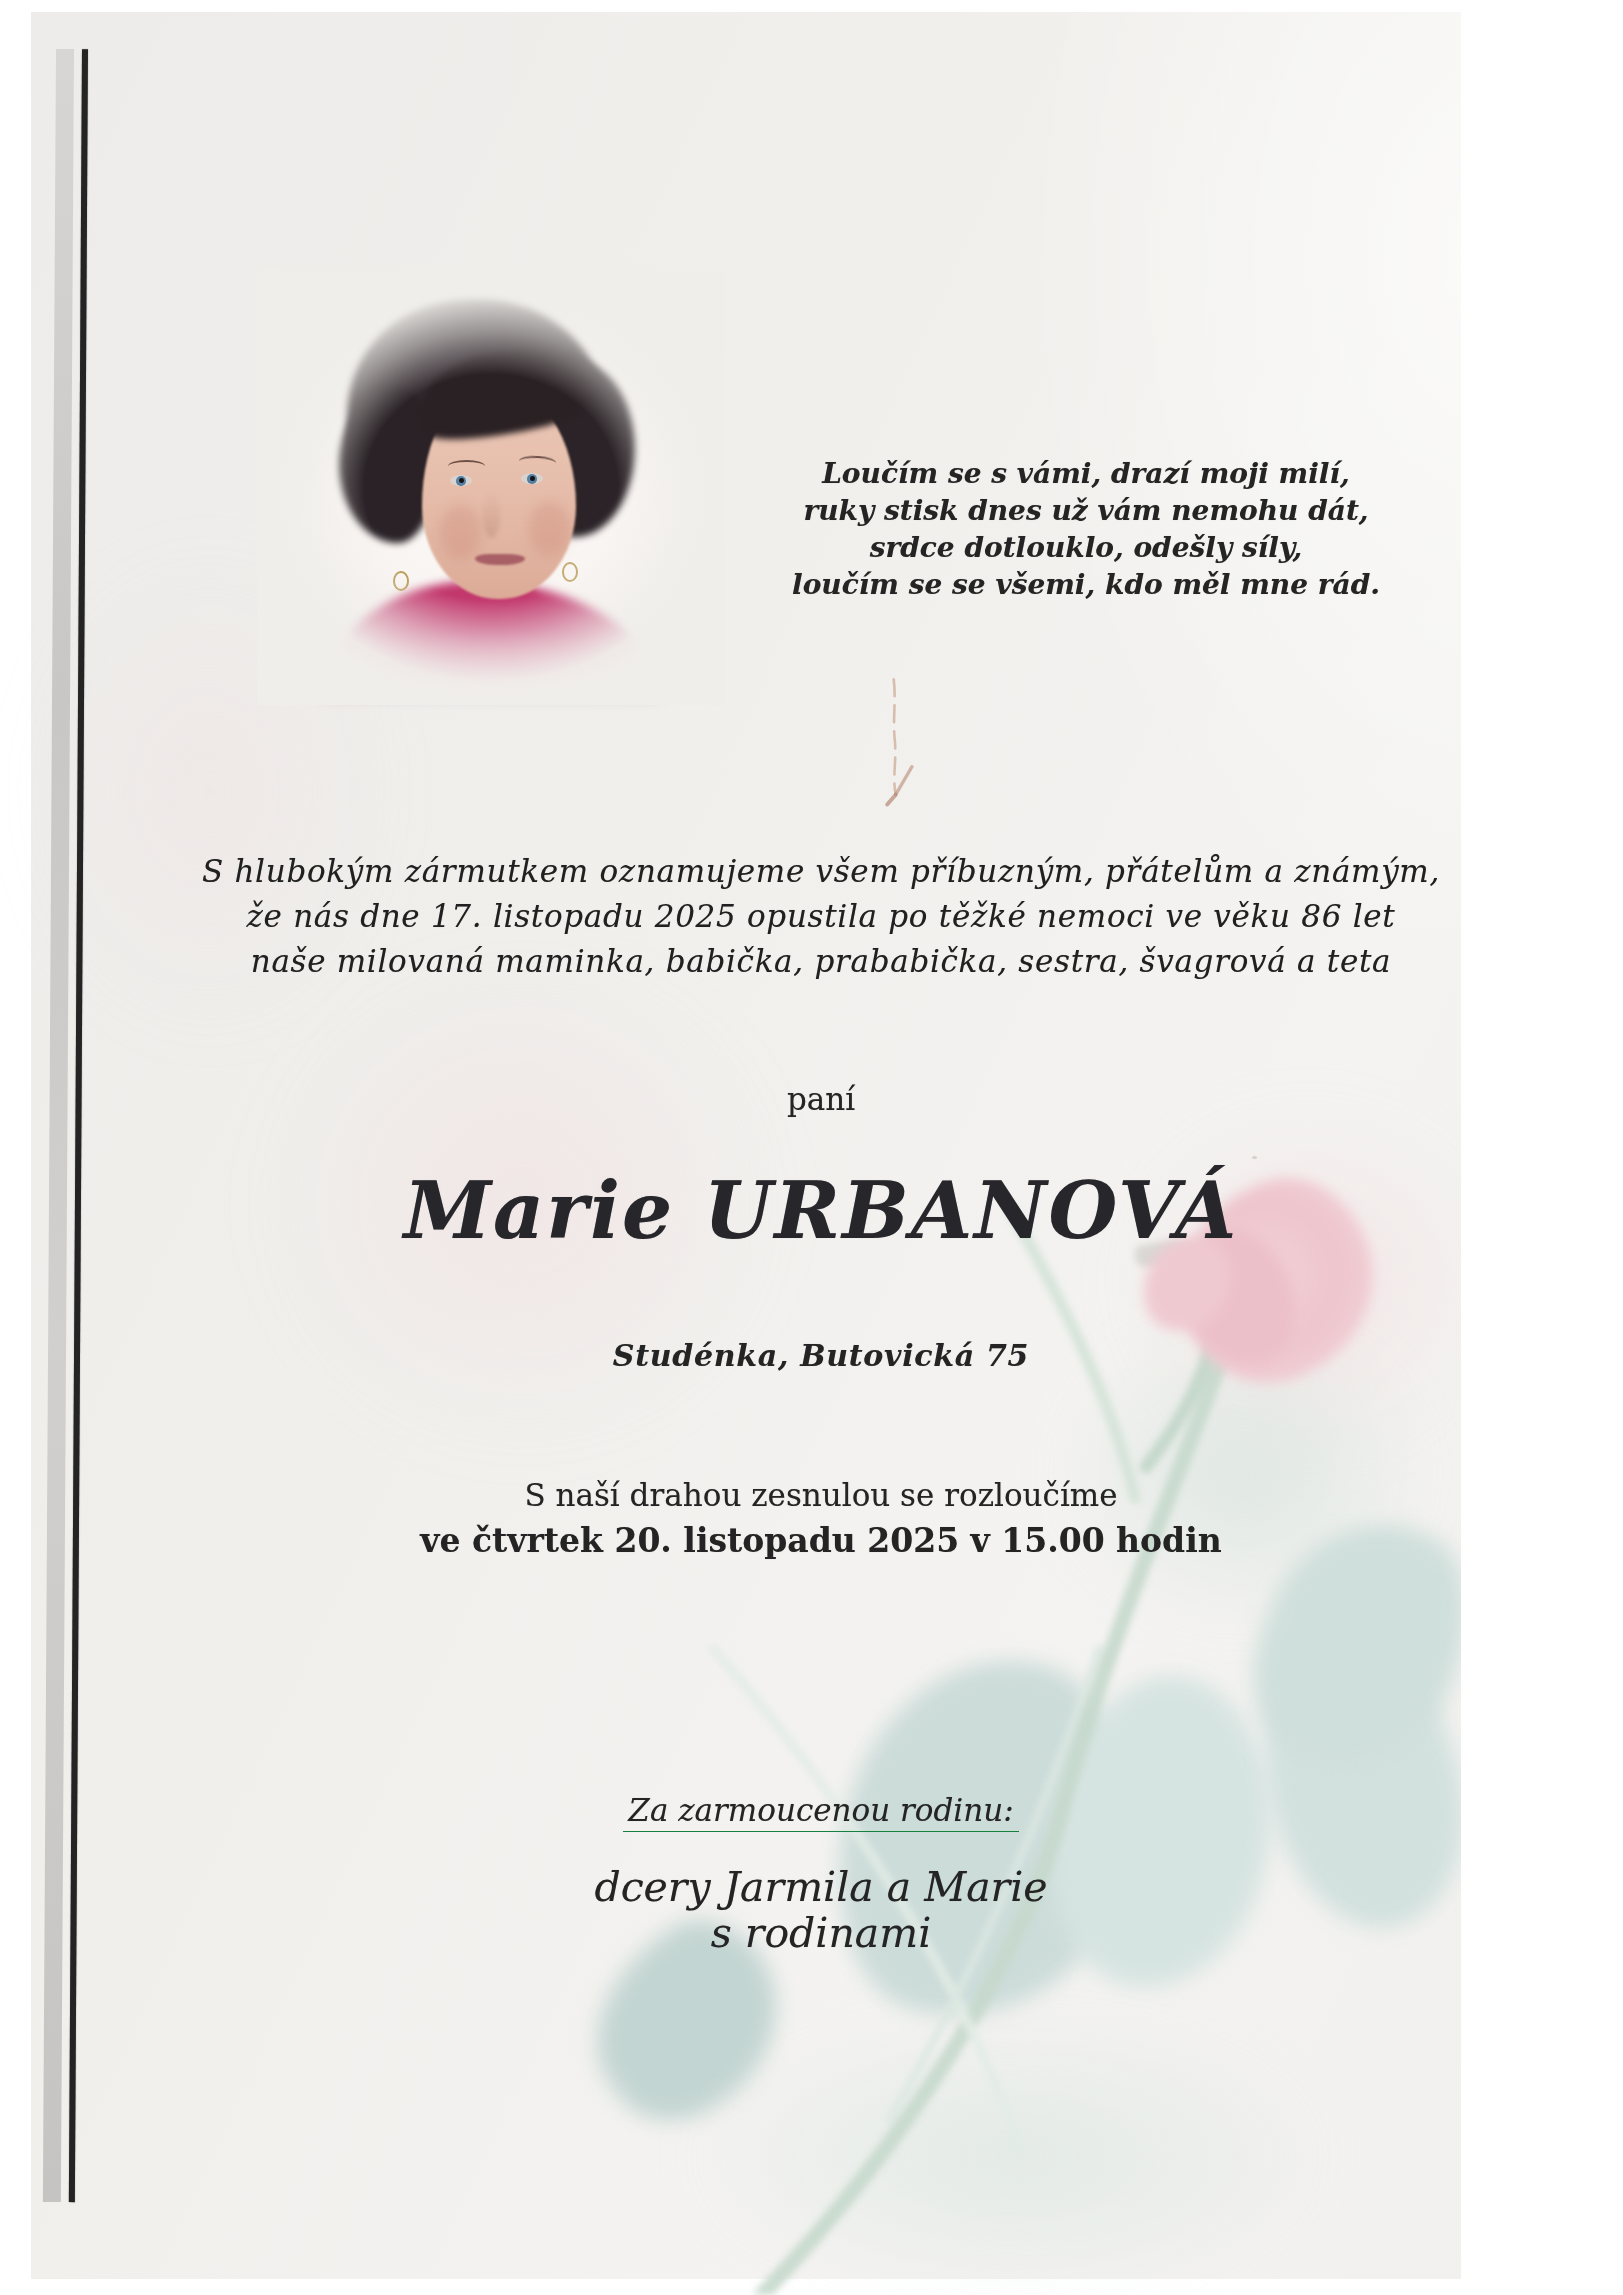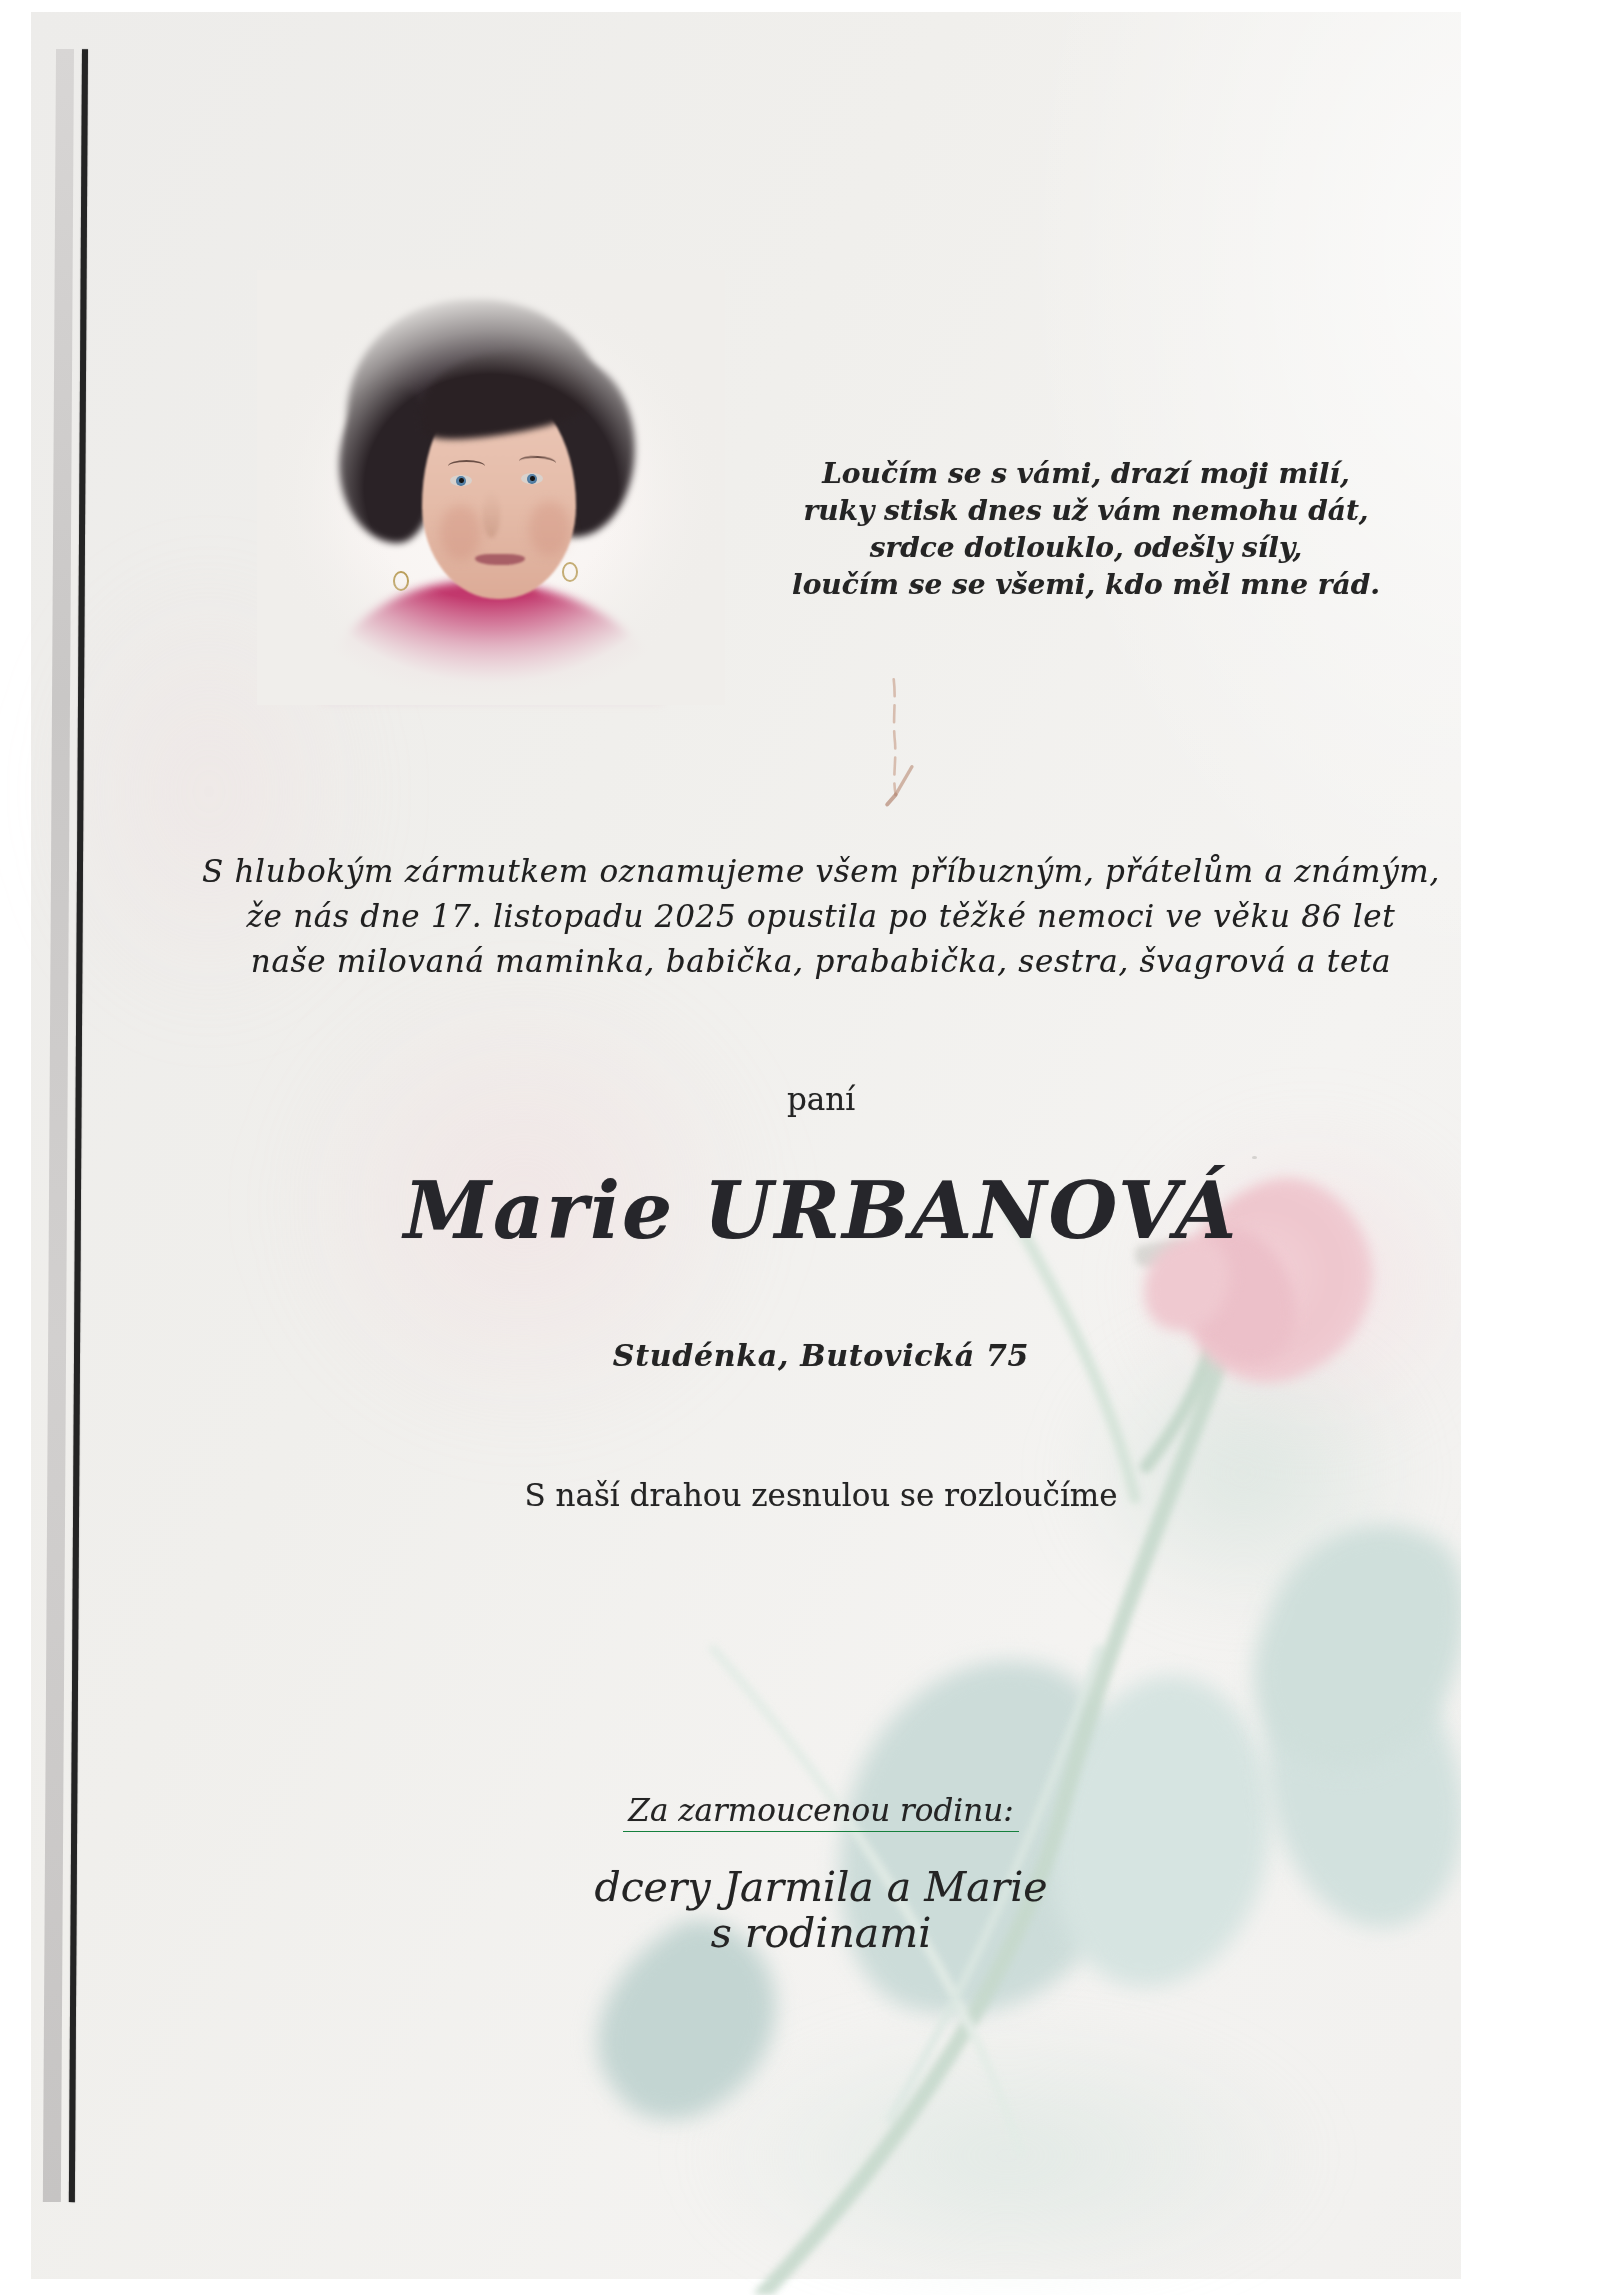--- a/index.html
+++ b/index.html
@@ -211,20 +211,21 @@
   </div>
 
   <div class="txt center-col honorific">paní</div>
 
   <div class="txt center-col deceased">Marie URBANOVÁ</div>
 
   <div class="txt center-col address">Studénka, Butovická 75</div>
 
   <div class="txt center-col farewell">
     <div>S naší drahou zesnulou se rozloučíme</div>
+    <div class="bold-line">ve čtvrtek 20. listopadu 2025 v 15.00 hodin</div>
   </div>
 
   <div class="txt center-col family-head">
     <span>Za zarmoucenou rodinu:</span>
   </div>
 
   <div class="txt center-col family-lines">
     <div>dcery Jarmila a Marie</div>
     <div>s rodinami</div>
   </div>

